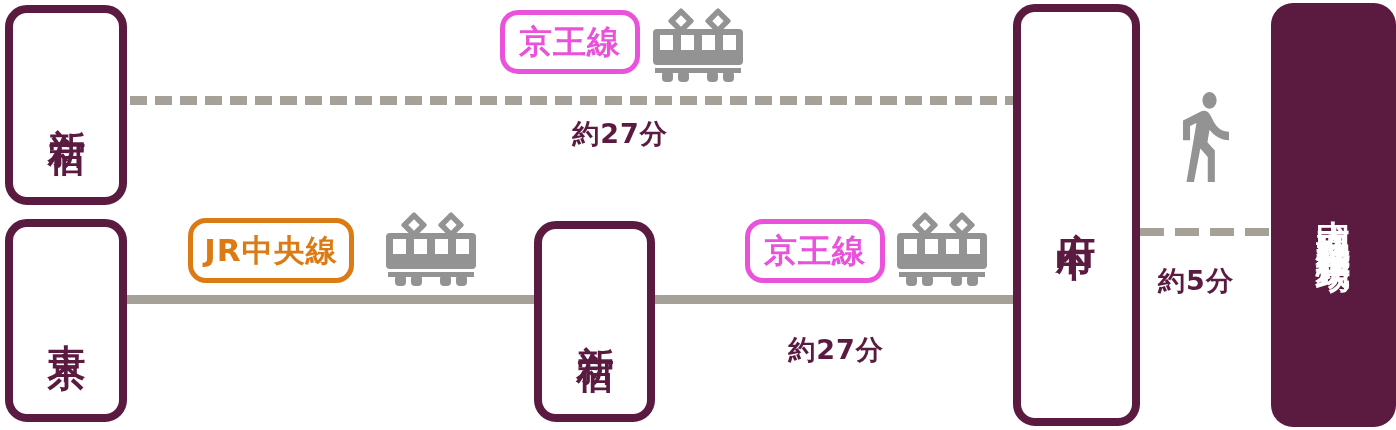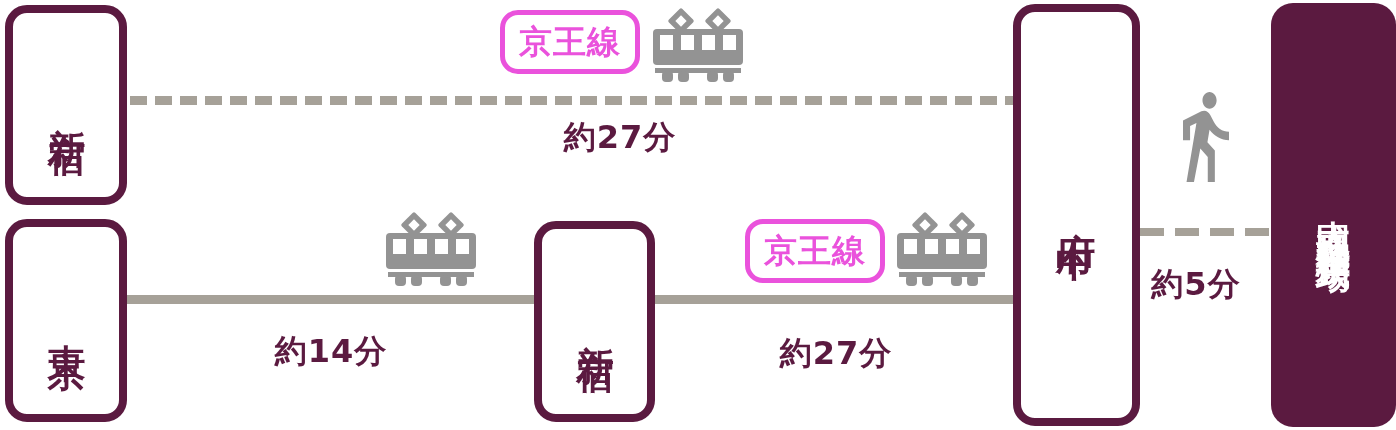--- a/index.html
+++ b/index.html
@@ -79,21 +79,21 @@
   #train-top  { left: 652px; top: 8px; }
   #train-bl   { left: 385px; top: 212px; }
   #train-br   { left: 896px; top: 212px; }
   #walk-figure { position: absolute; z-index: 2; left: 1183px; top: 92px; }
 
   
   .duration {
     position: absolute; z-index: 2;
     width: 160px;
     text-align: center;
-    font-size: 32px; font-weight: bold;
+    font-size: 27px; font-weight: bold;
     color: #5b1a40;
     letter-spacing: 1px;
   }
   #dur-keio-top    { left: 540px;  top: 116px; }
   #dur-jr          { left: 251px;  top: 330px; }
   #dur-keio-bottom { left: 756px;  top: 332px; }
   #dur-walk        { left: 1116px; top: 263px; }
 </style>
 </head>
 <body>
@@ -142,36 +142,38 @@
     <span class="vtext">府中</span>
   </div>
 
   <div class="dest" id="destination">
     <span class="vtext">大國魂神社結婚式場</span>
   </div>
 
   <div class="pill pink" id="pill-keio-top">
     <span>京王線</span>
   </div>
+  <div class="pill orange" id="pill-jr">
+    <span>JR中央線</span>
+  </div>
   <div class="pill pink" id="pill-keio-bottom">
     <span>京王線</span>
   </div>
 
   <svg class="train-icon" id="train-top" width="92" height="74">
     <use href="#train-sym"></use>
   </svg>
   <svg class="train-icon" id="train-bl" width="92" height="74">
     <use href="#train-sym"></use>
   </svg>
   <svg class="train-icon" id="train-br" width="92" height="74">
     <use href="#train-sym"></use>
   </svg>
 
   <svg id="walk-figure" width="46" height="90" viewBox="6 1.5 13 21.5" preserveAspectRatio="none">
     <path fill="#939393" d="M13.5 5.5c1.1 0 2-.9 2-2s-.9-2-2-2-2 .9-2 2 .9 2 2 2zM9.8 8.9L7 23h2.1l1.8-8 2.1 2v6h2v-7.5l-2.1-2 .6-3C14.8 12 16.8 13 19 13v-2c-1.9 0-3.5-1-4.3-2.4l-1-1.6c-.4-.6-1-1-1.7-1-.3 0-.5.1-.8.1L6 8.3V13h2V9.6l1.8-.7"></path>
   </svg>
 
   <div class="duration" id="dur-keio-top">約27分</div>
-  <div class="duration" id="dur-jr">約14分</div>
   <div class="duration" id="dur-keio-bottom">約27分</div>
   <div class="duration" id="dur-walk">約5分</div>
 
 </div>
 
 </body></html>

